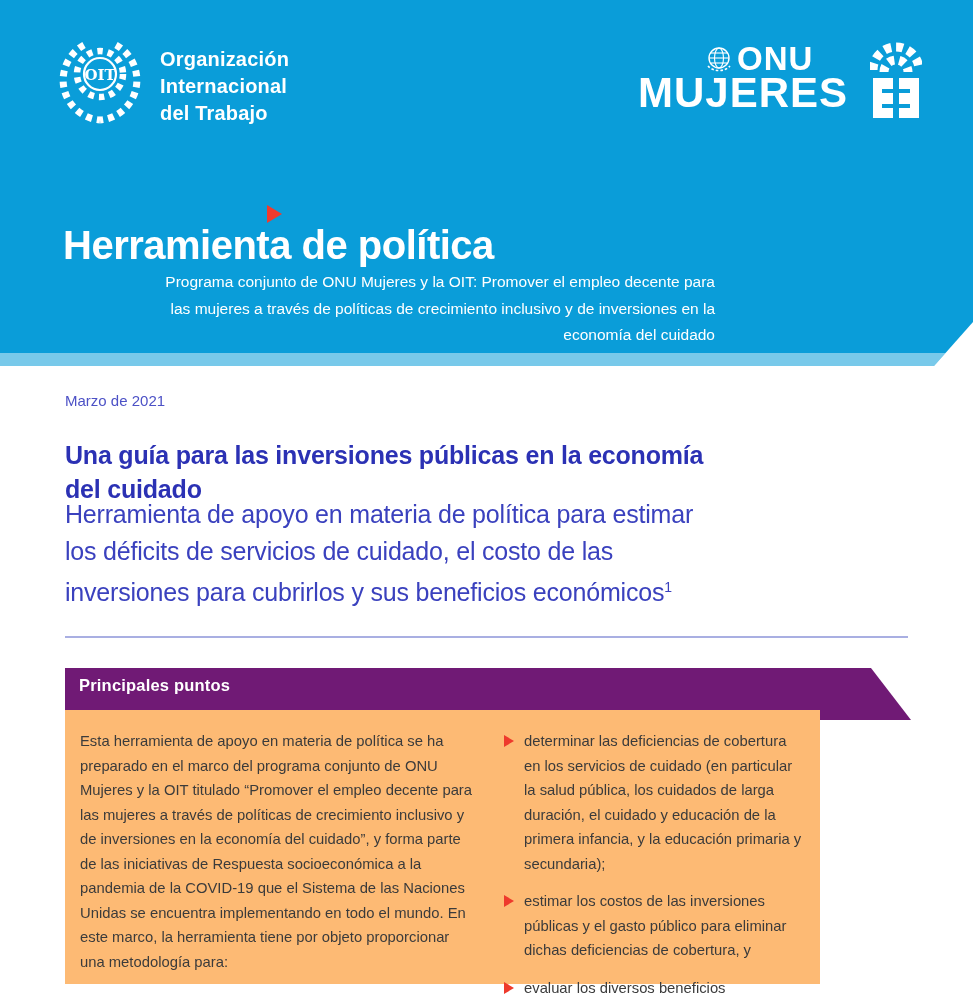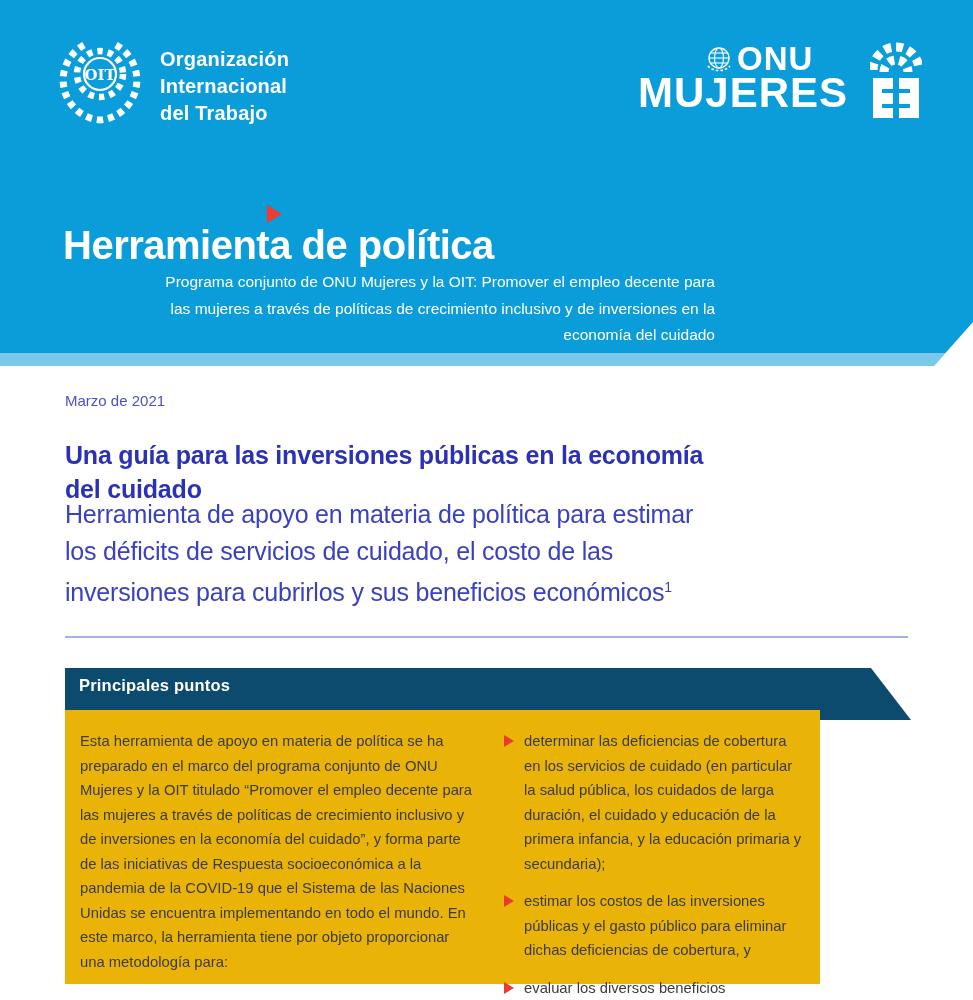--- a/index.html
+++ b/index.html
@@ -27,25 +27,25 @@
   .banner-sub{position:absolute;left:95px;top:269px;width:620px;color:#fff;font-size:15.5px;
               font-weight:400;line-height:26.5px;white-space:pre-line;text-align:right;}
 
   
   .date{position:absolute;left:65px;top:392px;color:#4c51c6;font-size:15px;font-weight:500;}
   .h1{position:absolute;left:65px;top:438px;color:#2b31b4;font-size:25px;font-weight:700;line-height:34px;white-space:pre-line;letter-spacing:-.2px;}
   .h2{position:absolute;left:65px;top:496px;color:#3a41be;font-size:25px;font-weight:400;line-height:36.5px;white-space:pre-line;letter-spacing:-.2px;}
   .h2 sup{font-size:14px;font-weight:500;}
   .rule{position:absolute;left:65px;top:636px;width:843px;height:0;border-top:2px solid #a9afe2;}
 
-  .kp-bar{position:absolute;left:65px;top:668px;width:846px;height:52px;background:#0c4a6e;
+  .kp-bar{position:absolute;left:65px;top:668px;width:846px;height:52px;background:#701a75;
           clip-path:polygon(0 0,calc(100% - 40px) 0,100% 100%,0 100%);}
   .kp-bar-label{color:#fff;font-size:16.5px;font-weight:700;line-height:35px;padding-left:14px;letter-spacing:.2px;}
 
-  .kp-box{position:absolute;left:65px;top:710px;width:755px;height:274px;background:#eab308;
+  .kp-box{position:absolute;left:65px;top:710px;width:755px;height:274px;background:#fdba74;
           box-sizing:border-box;padding:19px 14px 0 15px;display:flex;}
   .kp-left{width:398px;color:#3b3b3b;font-size:14.8px;line-height:24.5px;}
   .kp-right{flex:1;margin-left:24px;color:#3b3b3b;font-size:14.8px;line-height:24.5px;}
   .bullet{display:flex;margin-bottom:13px;}
   .tri-sm{flex:0 0 auto;width:0;height:0;border-left:10px solid #ee3a2c;border-top:6px solid transparent;border-bottom:6px solid transparent;margin:6px 10px 0 2px;}
 
   svg{display:block;}
 </style>
 </head>
 <body>

